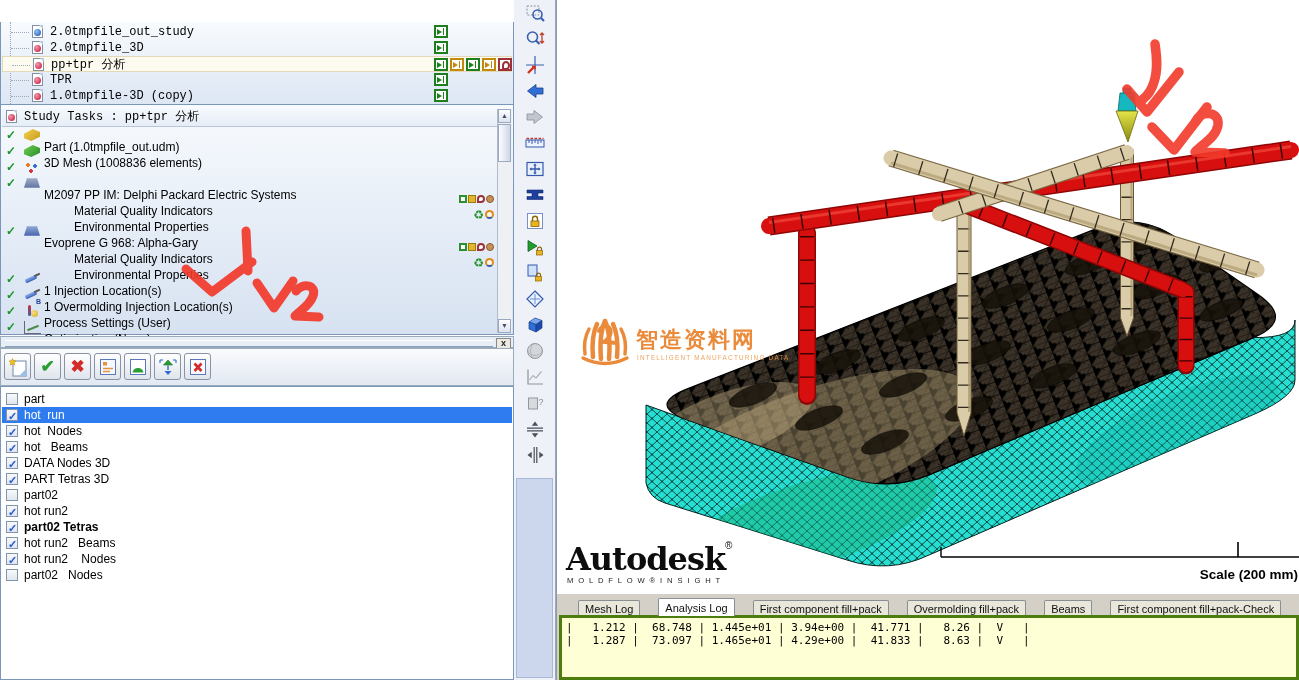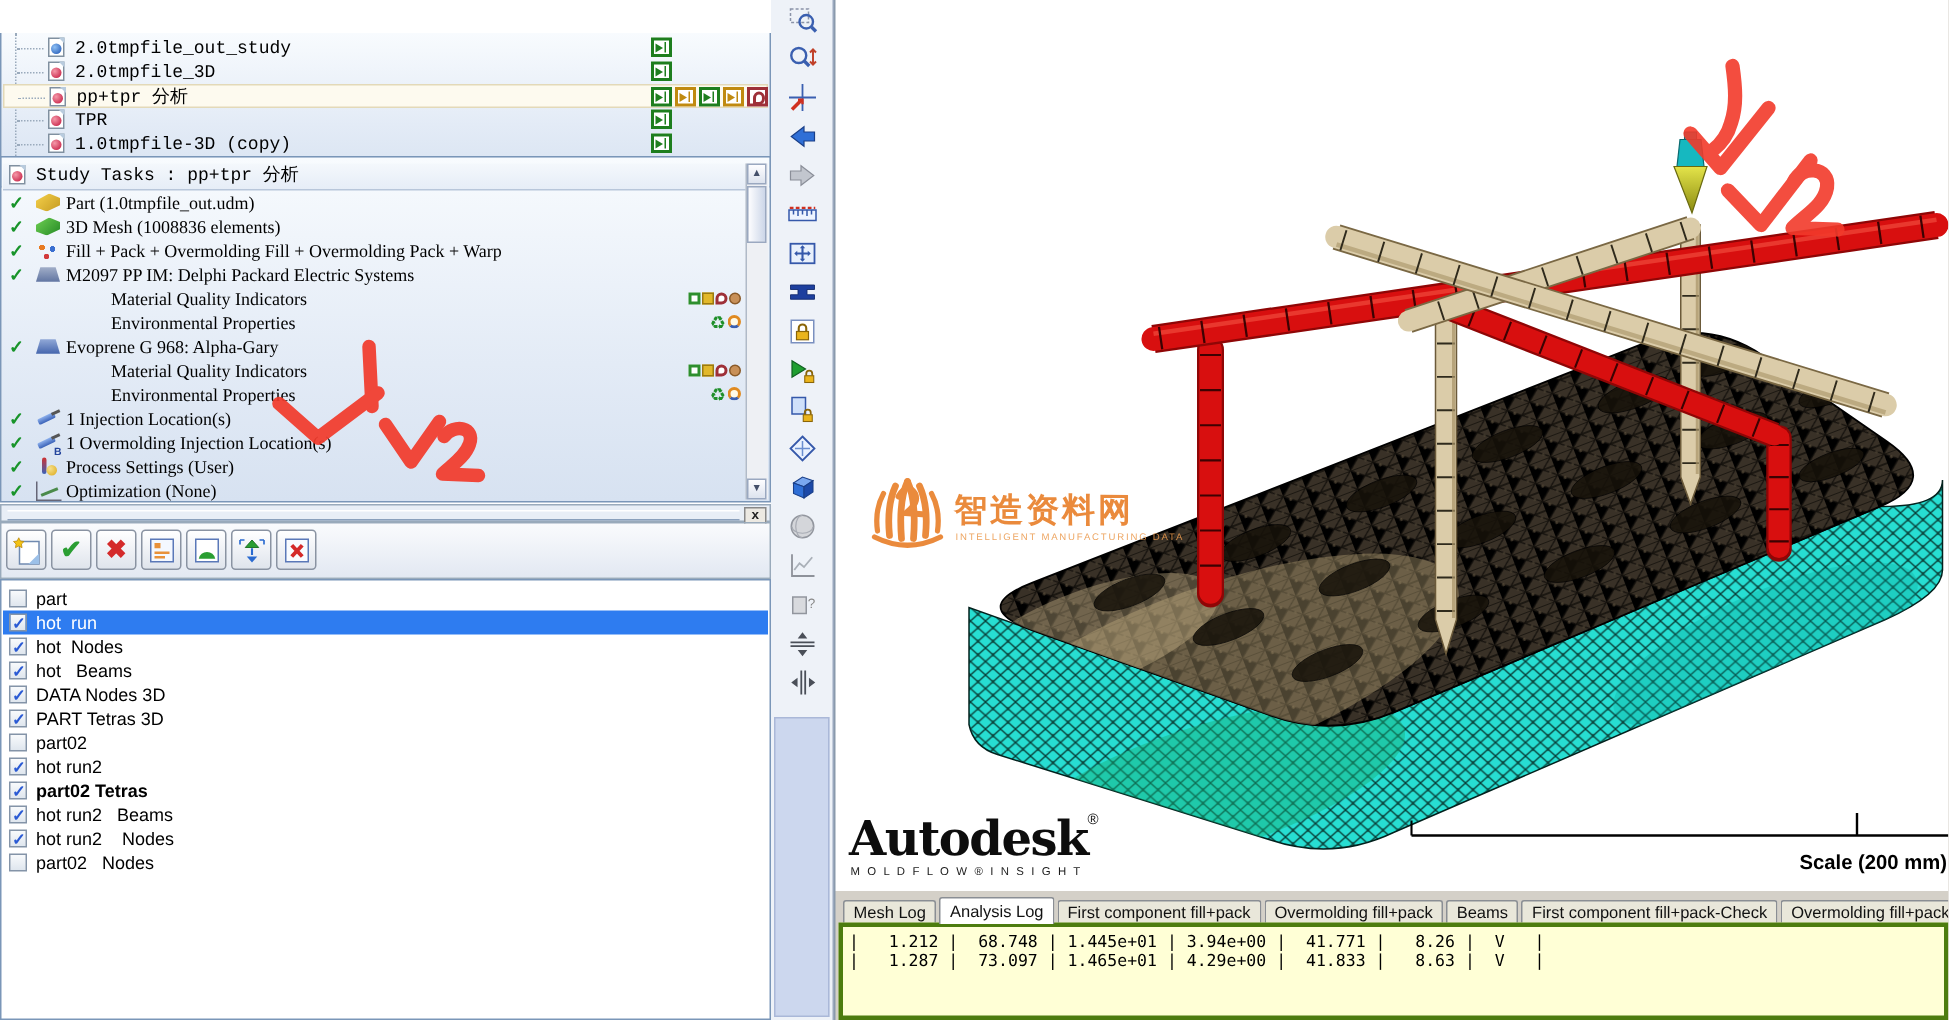--- a/index.html
+++ b/index.html
@@ -48,21 +48,21 @@
   .ic-seq{background:radial-gradient(circle 3px at 4px 4px,#e87b22 60%,transparent 65%),radial-gradient(circle 3px at 11px 5px,#3a6fd0 60%,transparent 65%),radial-gradient(circle 3px at 7px 10px,#d23a3a 60%,transparent 65%);}
   .ic-mat{background:linear-gradient(#a8b4cc,#5a6f9e);clip-path:polygon(18% 10%,82% 10%,100% 90%,0 90%);}
   .ic-mat2{background:linear-gradient(#9ab0dc,#3c5ea8);clip-path:polygon(18% 10%,82% 10%,100% 90%,0 90%);}
   .ic-inj::before{content:"";position:absolute;left:1px;top:4px;width:12px;height:4px;background:linear-gradient(#8db0ec,#3a62b8);transform:rotate(-25deg);border-radius:1px;}
   .ic-inj::after{content:"";position:absolute;right:0;top:1px;width:6px;height:1.5px;background:#555;transform:rotate(-25deg);}
   .subB{position:absolute;left:34px;top:7px;font-size:7px;font-weight:bold;color:#24459c;font-style:normal;}
   .ic-proc::before{content:"";position:absolute;left:4px;top:0;width:3px;height:11px;background:linear-gradient(#d03030,#3a62b8);border-radius:2px;}
   .ic-proc::after{content:"";position:absolute;right:2px;bottom:0;width:7px;height:7px;border-radius:50%;background:radial-gradient(circle at 35% 35%,#f6e08a,#dca818);}
   .ic-opt{border-left:1px solid #667;border-bottom:1px solid #667;}
   .ic-opt::before{content:"";position:absolute;left:2px;top:6px;width:12px;border-top:2px solid #4a8a4a;transform:rotate(-22deg);}
-  .tasklabel{position:absolute;left:42px;font-family:Liberation Serif, serif;}
+  .tasklabel{position:absolute;left:42px;font-family:Liberation Sans, sans-serif;margin-top:12px;}
   .tasklabel.ind{left:72px;}
   .chips{position:absolute;right:18px;top:0;height:15px;display:flex;align-items:center;gap:1px;}
   .chip{display:inline-block;width:8px;height:8px;box-sizing:border-box;}
   .cq1{border:2px solid #2e8f2e;background:#fff;}
   .cq2{background:#e2b82a;border:1px solid #9a7a10;}
   .cq3{border:2px solid #9e3038;border-radius:50% 50% 50% 0;background:#fff;}
   .cq4{background:#c89058;border-radius:50%;border:1px solid #8a5a28;}
   .recy{color:#1f8f2a;font-size:12px;line-height:12px;font-style:normal;}
   .gauge{display:inline-block;width:9px;height:9px;border-radius:50%;border:2px solid #e08a20;border-bottom-color:#3a5fb0;box-sizing:border-box;background:#fffbe8;}
   
@@ -81,21 +81,21 @@
   
   #mid-strip{position:absolute;left:514px;top:0;width:42px;height:680px;background:#eef2f8;border-right:1px solid #9aa8be;box-sizing:border-box;}
   #mid-strip .col{position:absolute;left:7px;top:2px;display:flex;flex-direction:column;gap:4px;}
   .mbtn{width:28px;height:22px;display:flex;align-items:center;justify-content:center;}
   .strip-bot{position:absolute;left:2px;right:2px;top:478px;bottom:2px;background:#ccd7ee;border:1px solid #aab8d8;}
   
   #viewport{position:absolute;left:556px;top:0;width:743px;height:594px;background:#fff;border-left:1px solid #8a9aac;box-sizing:border-box;}
   
   #log{position:absolute;left:556px;top:594px;width:743px;height:86px;background:#d4d0c8;border-left:1px solid #8a9aac;box-sizing:border-box;}
   #log .tabs{position:absolute;left:5px;right:0;top:4px;height:18px;display:flex;gap:2px;overflow:hidden;}
-  .tab{background:#e9e7da;border:1px solid #8a8e94;border-bottom:none;border-radius:2px 2px 0 0;padding:0 6px;font-size:11px;line-height:16px;height:16px;margin-top:2px;white-space:nowrap;color:#111;}
+  .tab{background:#e9e7da;border:1px solid #8a8e94;border-bottom:none;border-radius:2px 2px 0 0;padding:0 6px;font-size:11px;line-height:16px;height:16px;margin-top:2px;white-space:nowrap;color:#111;margin-left:16px;}
   .tab.active{background:#fff;height:19px;margin-top:0;line-height:19px;z-index:2;}
   #log .content{position:absolute;left:2px;right:0;top:21px;bottom:0;background:#ffffd6;border:3px solid #4d7c0f;box-sizing:border-box;padding:3px 0 0 4px;}
   .logline{font-family:"DejaVu Sans Mono","Liberation Mono",monospace;font-size:11px;line-height:13px;white-space:pre;color:#000;}
   
   #panel-marks{position:absolute;left:0;top:0;z-index:60;pointer-events:none;}
 </style>
 </head>
 <body>
 
 <div id="app">
@@ -140,21 +140,21 @@
 
   <div id="study-tasks" class="panel">
     <div class="taskhead">
       <span class="doc">
           <i class="ball rd"></i>
         </span>
       <span class="tlabel">Study Tasks : pp+tpr 分析</span>
     </div>
     <div class="taskrow" style="top:22px"><span class="ck"></span><span class="ic ic-part"></span><span class="tasklabel">Part (1.0tmpfile_out.udm)</span></div>
     <div class="taskrow" style="top:38px"><span class="ck"></span><span class="ic ic-mesh"></span><span class="tasklabel">3D Mesh (1008836 elements)</span></div>
-    <div class="taskrow" style="top:54px"><span class="ck"></span><span class="ic ic-seq"></span><span class="tasklabel">Fill + Pack + Overmolding Fill + Overmolding Pack + Warp</span></div>
+    <div class="taskrow" style="top:54px"><span class="ck"></span><span class="ic ic-seq"></span></div>
     <div class="taskrow" style="top:70px"><span class="ck"></span><span class="ic ic-mat"></span><span class="tasklabel">M2097 PP IM: Delphi Packard Electric Systems</span></div>
     <div class="taskrow" style="top:86px"><span class="tasklabel ind">Material Quality Indicators</span>
       <span class="chips"><i class="chip cq1"></i><i class="chip cq2"></i><i class="chip cq3"></i><i class="chip cq4"></i></span></div>
     <div class="taskrow" style="top:102px"><span class="tasklabel ind">Environmental Properties</span>
       <span class="chips"><i class="recy">♻</i><i class="gauge"></i></span></div>
     <div class="taskrow" style="top:118px"><span class="ck"></span><span class="ic ic-mat2"></span><span class="tasklabel">Evoprene G 968: Alpha-Gary</span></div>
     <div class="taskrow" style="top:134px"><span class="tasklabel ind">Material Quality Indicators</span>
       <span class="chips"><i class="chip cq1"></i><i class="chip cq2"></i><i class="chip cq3"></i><i class="chip cq4"></i></span></div>
     <div class="taskrow" style="top:150px"><span class="tasklabel ind">Environmental Properties</span>
       <span class="chips"><i class="recy">♻</i><i class="gauge"></i></span></div>

